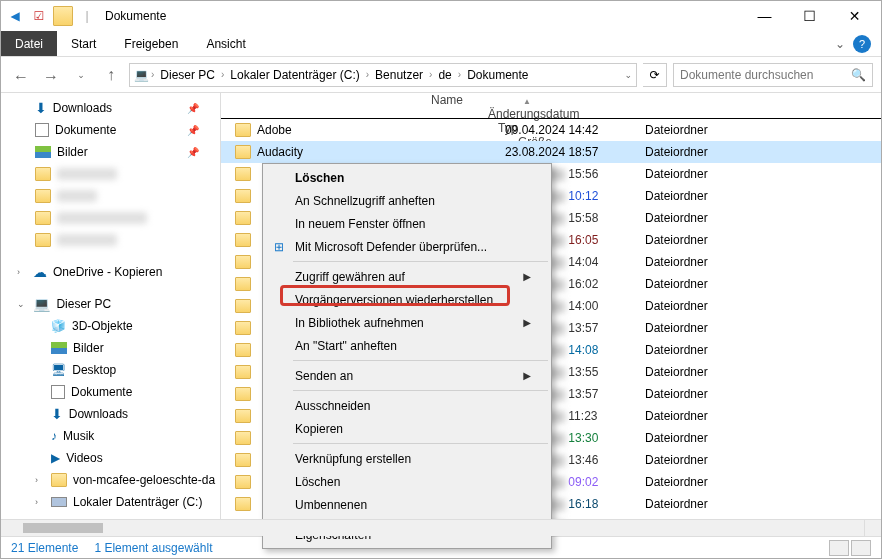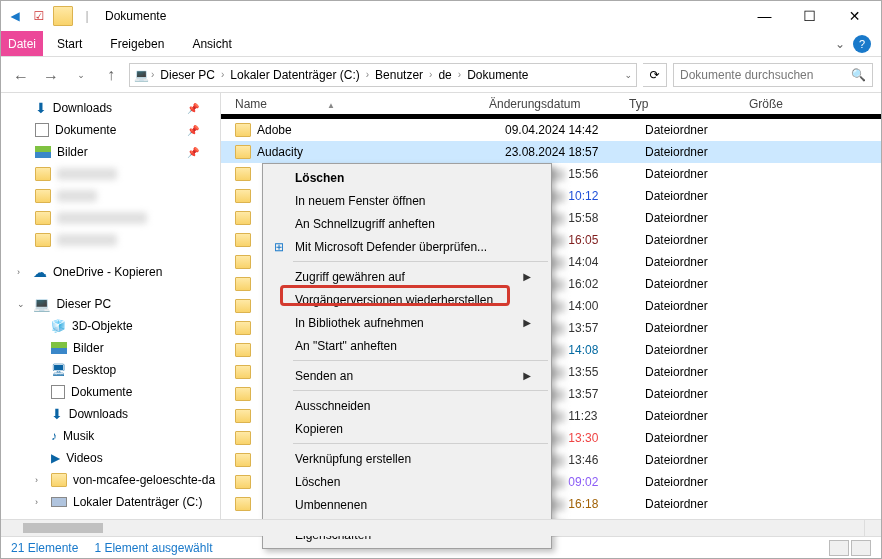--- a/index.html
+++ b/index.html
@@ -8,21 +8,21 @@
 
 .titlebar { height: 30px; display: flex; align-items: center; padding: 0 4px; background: #fff; }
 .titlebar .qat { display: flex; gap: 4px; align-items: center; }
 .titlebar .qat span { width: 20px; height: 20px; display: flex; align-items: center; justify-content: center; }
 .titlebar .title { margin-left: 8px; }
 .win-controls { display: flex; margin-left: auto; }
 .win-controls div { width: 45px; height: 29px; display: flex; align-items: center; justify-content: center; font-size: 14px; }
 
 
 .ribbon { height: 26px; display: flex; align-items: center; border-bottom: 1px solid #ddd; }
-.tab-file { background: #ec4899; color: #fff; padding: 5px 7px; height: 100%; display: flex; align-items: center; }
+.tab-file { background: #404040; color: #fff; padding: 5px 14px; height: 100%; display: flex; align-items: center; }
 .tab { padding: 0 14px; height: 100%; display: flex; align-items: center; }
 .ribbon-right { margin-left: auto; display: flex; align-items: center; gap: 8px; padding-right: 10px; }
 .help-icon { width: 18px; height: 18px; border-radius: 50%; background: #1979ca; color: #fff; display: flex; align-items: center; justify-content: center; font-size: 11px; }
 
 
 .navbar { height: 36px; display: flex; align-items: center; padding: 0 8px; gap: 6px; border-bottom: 1px solid #ddd; }
 .nav-btn { width: 24px; height: 24px; display: flex; align-items: center; justify-content: center; color: #666; font-size: 16px; }
 .breadcrumb { flex: 1; height: 24px; border: 1px solid #ccc; display: flex; align-items: center; padding: 0 4px; gap: 2px; }
 .breadcrumb .crumb { padding: 0 4px; }
 .breadcrumb .sep { color: #888; font-size: 10px; }
@@ -46,21 +46,21 @@
 .icon-cloud { color: #0a64a4; font-size: 14px; }
 .icon-pc { color: #0a64a4; font-size: 14px; }
 .icon-3d { color: #4aa; font-size: 12px; }
 .icon-desk { color: #0a64a4; font-size: 12px; }
 .icon-music { color: #0a64a4; font-size: 12px; }
 .icon-vid { color: #0a64a4; font-size: 12px; }
 .icon-drive { width: 16px; height: 10px; background: #b0c4de; border: 1px solid #888; display: inline-block; }
 
 
 .content { flex: 1; display: flex; flex-direction: column; }
-.headers { display: flex; height: 26px; align-items: center; border-bottom: 5px solid #000000; padding-left: 14px; }
+.headers { display: flex; height: 26px; align-items: center; border-bottom: 1px solid #000000; padding-left: 14px; flex-direction: column; }
 .headers div { color: #444; }
 .col-name { width: 254px; }
 .col-date { width: 140px; }
 .col-type { width: 120px; }
 .col-size { width: 80px; }
 .sort-ind { font-size: 8px; color: #888; margin-left: 60px; }
 .rows { flex: 1; overflow: hidden; }
 .row { display: flex; height: 22px; align-items: center; padding-left: 14px; }
 .row.selected { background: #cce8ff; }
 .row .icon-folder { margin-right: 6px; flex-shrink: 0; }
@@ -341,65 +341,65 @@
         <div class="row">
           <span class="icon-folder"></span>
           <span class="rname"><span class="blurcell"></span></span>
           <span class="rdate" style="color:#333"><span class="blurcell" style="width:60px;display:inline-block;vertical-align:middle"></span> 11:23</span>
           <span class="rtype">Dateiordner</span>
           <span class="rsize"></span>
         </div>
         <div class="row">
           <span class="icon-folder"></span>
           <span class="rname"><span class="blurcell"></span></span>
-          <span class="rdate" style="color:#ef4444"><span class="blurcell" style="width:60px;display:inline-block;vertical-align:middle"></span> 13:30</span>
+          <span class="rdate" style="color:#15803d"><span class="blurcell" style="width:60px;display:inline-block;vertical-align:middle"></span> 13:30</span>
           <span class="rtype">Dateiordner</span>
           <span class="rsize"></span>
         </div>
         <div class="row">
           <span class="icon-folder"></span>
           <span class="rname"><span class="blurcell"></span></span>
           <span class="rdate" style="color:#333"><span class="blurcell" style="width:60px;display:inline-block;vertical-align:middle"></span> 13:46</span>
           <span class="rtype">Dateiordner</span>
           <span class="rsize"></span>
         </div>
         <div class="row">
           <span class="icon-folder"></span>
           <span class="rname"><span class="blurcell"></span></span>
           <span class="rdate" style="color:#8b5cf6"><span class="blurcell" style="width:60px;display:inline-block;vertical-align:middle"></span> 09:02</span>
           <span class="rtype">Dateiordner</span>
           <span class="rsize"></span>
         </div>
         <div class="row">
           <span class="icon-folder"></span>
           <span class="rname"><span class="blurcell"></span></span>
-          <span class="rdate" style="color:#a16207"><span class="blurcell" style="width:60px;display:inline-block;vertical-align:middle"></span> 16:18</span>
+          <span class="rdate" style="color:#0c4a6e"><span class="blurcell" style="width:60px;display:inline-block;vertical-align:middle"></span> 16:18</span>
           <span class="rtype">Dateiordner</span>
           <span class="rsize"></span>
         </div>
         <div class="row">
           <span class="icon-other" style="background:#fff;border:1px solid #888"></span>
           <span class="rname"><span class="blurcell"></span></span>
           <span class="rdate" style="color:#333"><span class="blurcell" style="width:60px;display:inline-block;vertical-align:middle"></span> 09:27</span>
           <span class="rtype">MP4-Datei</span>
           <span class="rsize">13.120 KB</span>
         </div>
       </div>
   </div>
 </div>
 
 <div class="context-menu">
   <div class="menu-item bold">
       <span>Löschen</span>
     </div>
   <div class="menu-item">
+      <span>An Schnellzugriff anheften</span>
+    </div>
+  <div class="menu-item">
       <span>In neuem Fenster öffnen</span>
-    </div>
-  <div class="menu-item">
-      <span>An Schnellzugriff anheften</span>
     </div>
   <div class="menu-item">
       <span class="mi-icon">⊞</span>
       <span>Mit Microsoft Defender überprüfen...</span>
     </div>
   <div class="menu-sep"></div>
   <div class="menu-item">
       <span>Zugriff gewähren auf</span>
       <span class="submenu-arrow">▶</span>
     </div>

